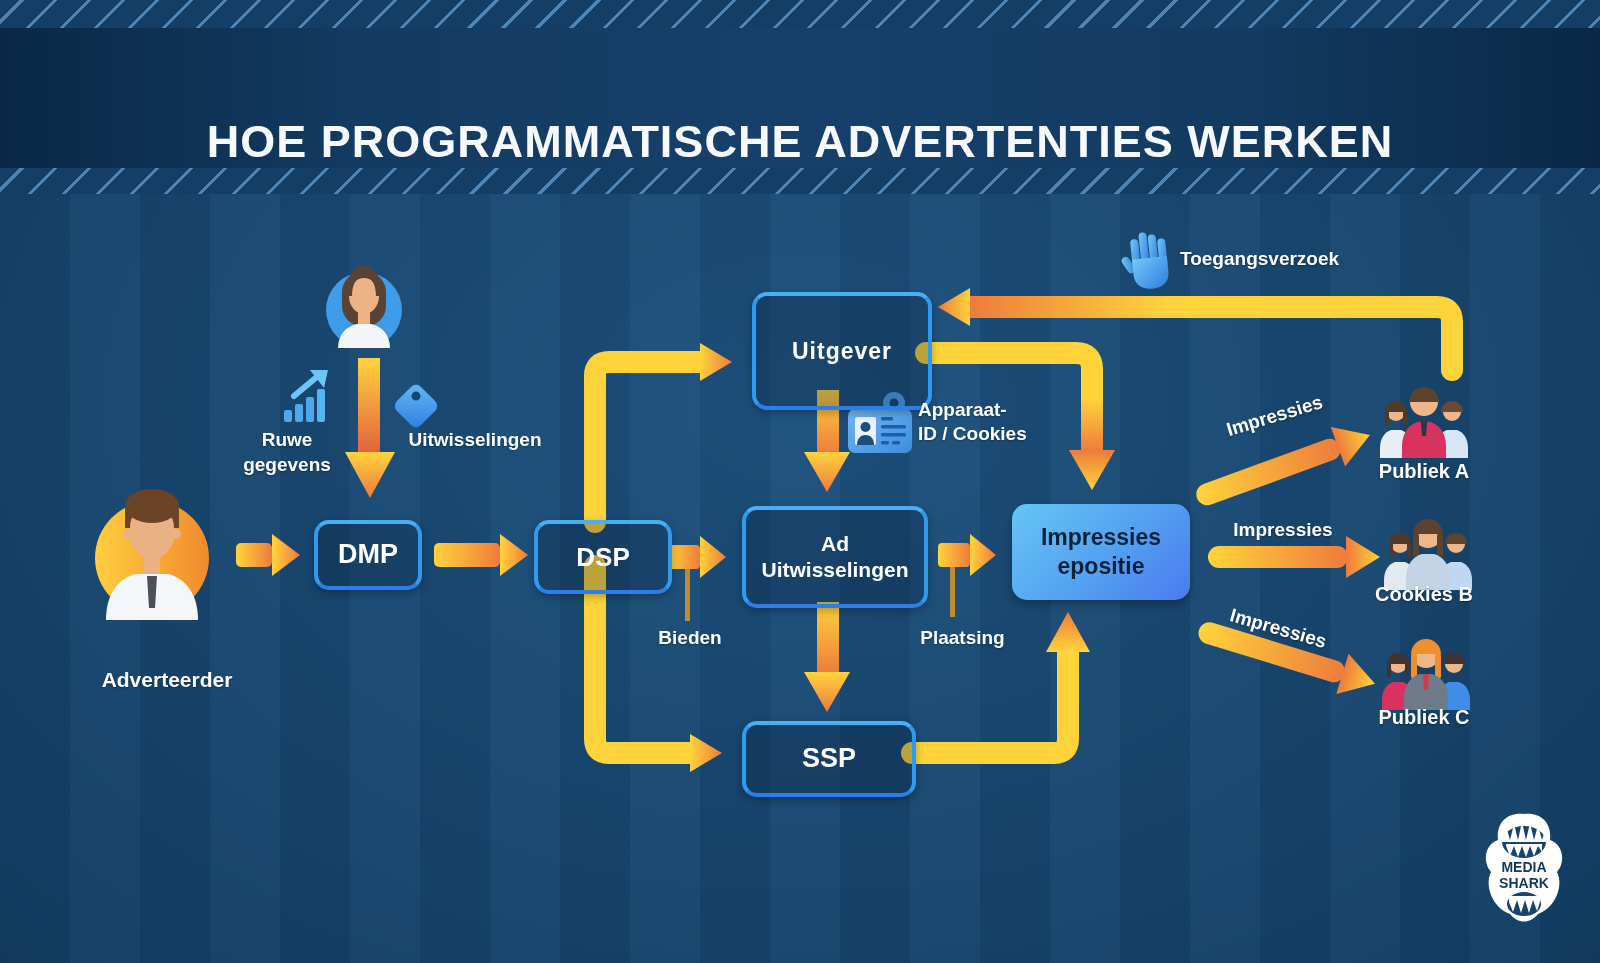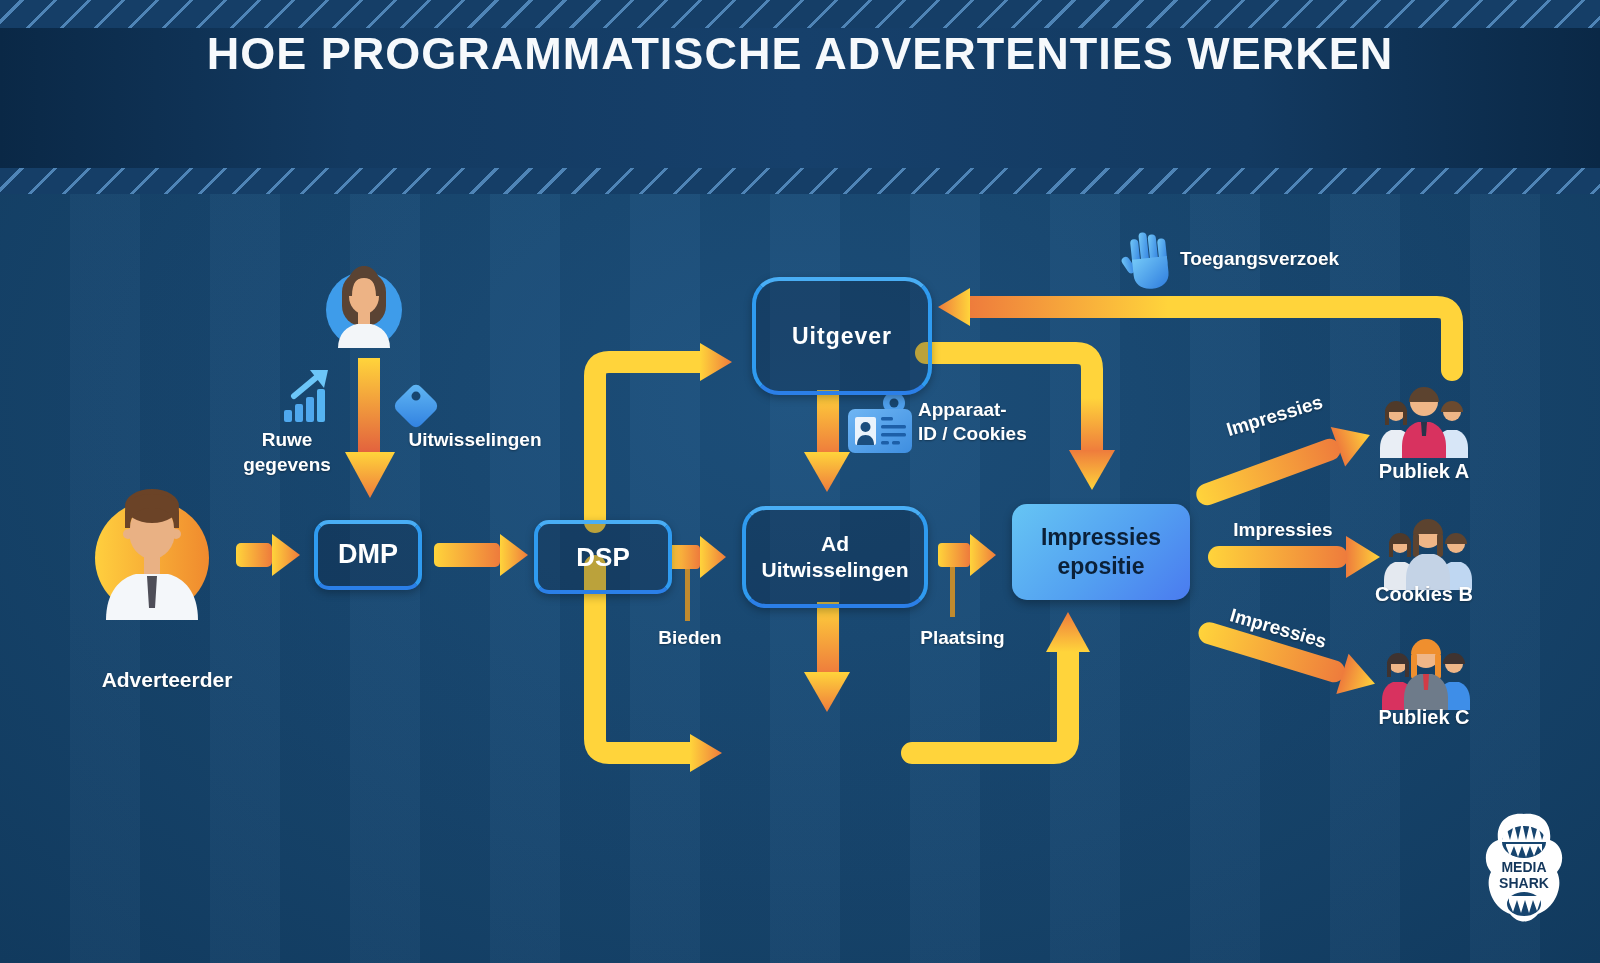--- a/index.html
+++ b/index.html
@@ -11,21 +11,21 @@
       radial-gradient(ellipse at 50% 42%, #1d527f 0%, #17466f 60%, #123d63 100%);
   }
   .abs{position:absolute;}
   .hatch{
     left:0;width:1600px;background-color:#153e67;
     background-image:repeating-linear-gradient(135deg, transparent 0 14px, rgba(110,170,225,0.65) 14px 17px, transparent 17px 24px);
   }
   .band{
     left:0;top:28px;width:1600px;height:140px;
     background:linear-gradient(90deg,#0a2846 0%,#133a61 22%,#16406b 50%,#133a61 78%,#0a2846 100%);
-    display:flex;align-items:flex-start;justify-content:center;
+    display:flex;align-items:flex-end;justify-content:center;
   }
   .title{
     color:#f6f9fc;font-size:45px;font-weight:800;letter-spacing:1px;white-space:nowrap;
   }
   .node{
     position:absolute;border:4px solid #2f9bf0;border-top-color:#49aef5;border-bottom-color:#2b7fe8;
     border-radius:15px;background:rgba(10,33,60,0.28);
     display:flex;flex-direction:column;align-items:center;justify-content:center;
     color:#fff;font-weight:bold;text-align:center;line-height:1.25;
     box-shadow:0 3px 8px rgba(0,0,0,0.28);
@@ -276,26 +276,29 @@
     <ellipse cx="48" cy="94" rx="17" ry="12" fill="#17456F"></ellipse>
     <path d="M33 92 L37 102 L41 90 L45 103 L49 90 L53 103 L57 90 L61 101 L64 92 L64 86 L33 86 Z" fill="#FFFFFF"></path>
   </svg>
 
   <div class="node" style="left:314px;top:520px;width:100px;height:62px;font-size:27px;">
     <span>DMP</span>
   </div>
   <div class="node" style="left:534px;top:520px;width:130px;height:66px;font-size:26px;">
     <span>DSP</span>
   </div>
-  <div class="node" style="left:752px;top:277px;width:172px;height:110px;font-size:23px;letter-spacing:1px;border-radius:27px;">
+  <div class="node" style="left:752px;top:292px;width:172px;height:110px;font-size:23px;letter-spacing:1px;">
     <span>Uitgever</span>
   </div>
-  <div class="node" style="left:742px;top:506px;width:178px;height:94px;font-size:21px;border-radius:24px;">
+  <div class="node" style="left:742px;top:506px;width:178px;height:94px;font-size:21px;">
     <span>Ad</span>
     <span>Uitwisselingen</span>
+  </div>
+  <div class="node" style="left:742px;top:721px;width:166px;height:68px;font-size:27px;">
+    <span>SSP</span>
   </div>
   <div class="node filled" style="left:1012px;top:504px;width:178px;height:96px;font-size:23px;">
     <span>Impressies</span>
     <span>epositie</span>
   </div>
 
   <div class="lbl" style="left:212px;top:428px;width:150px;">
     <div>Ruwe</div>
     <div>gegevens</div>
   </div>

